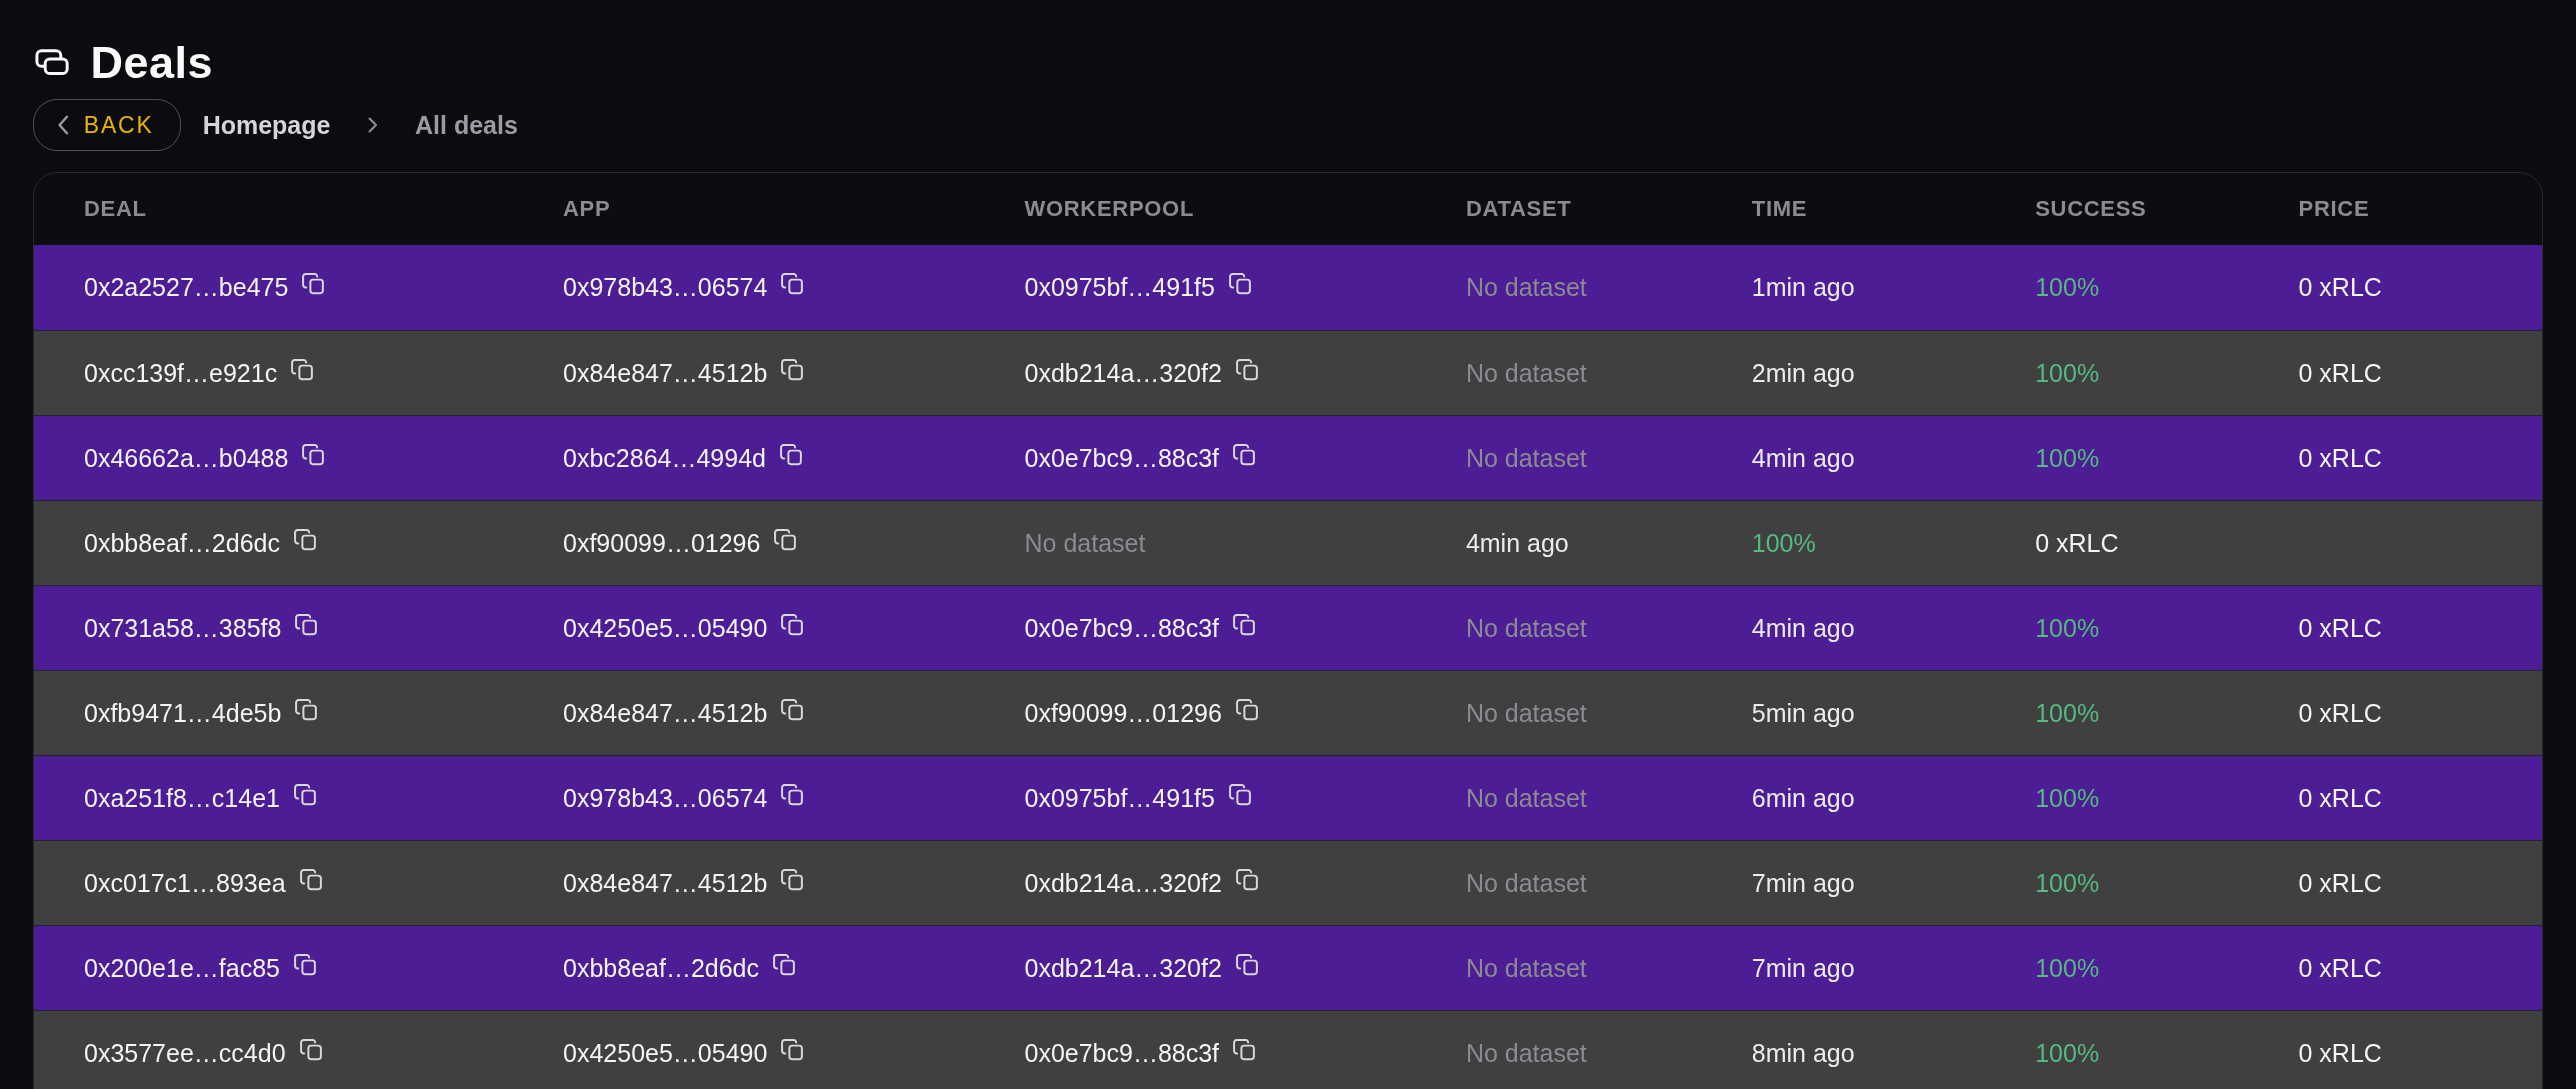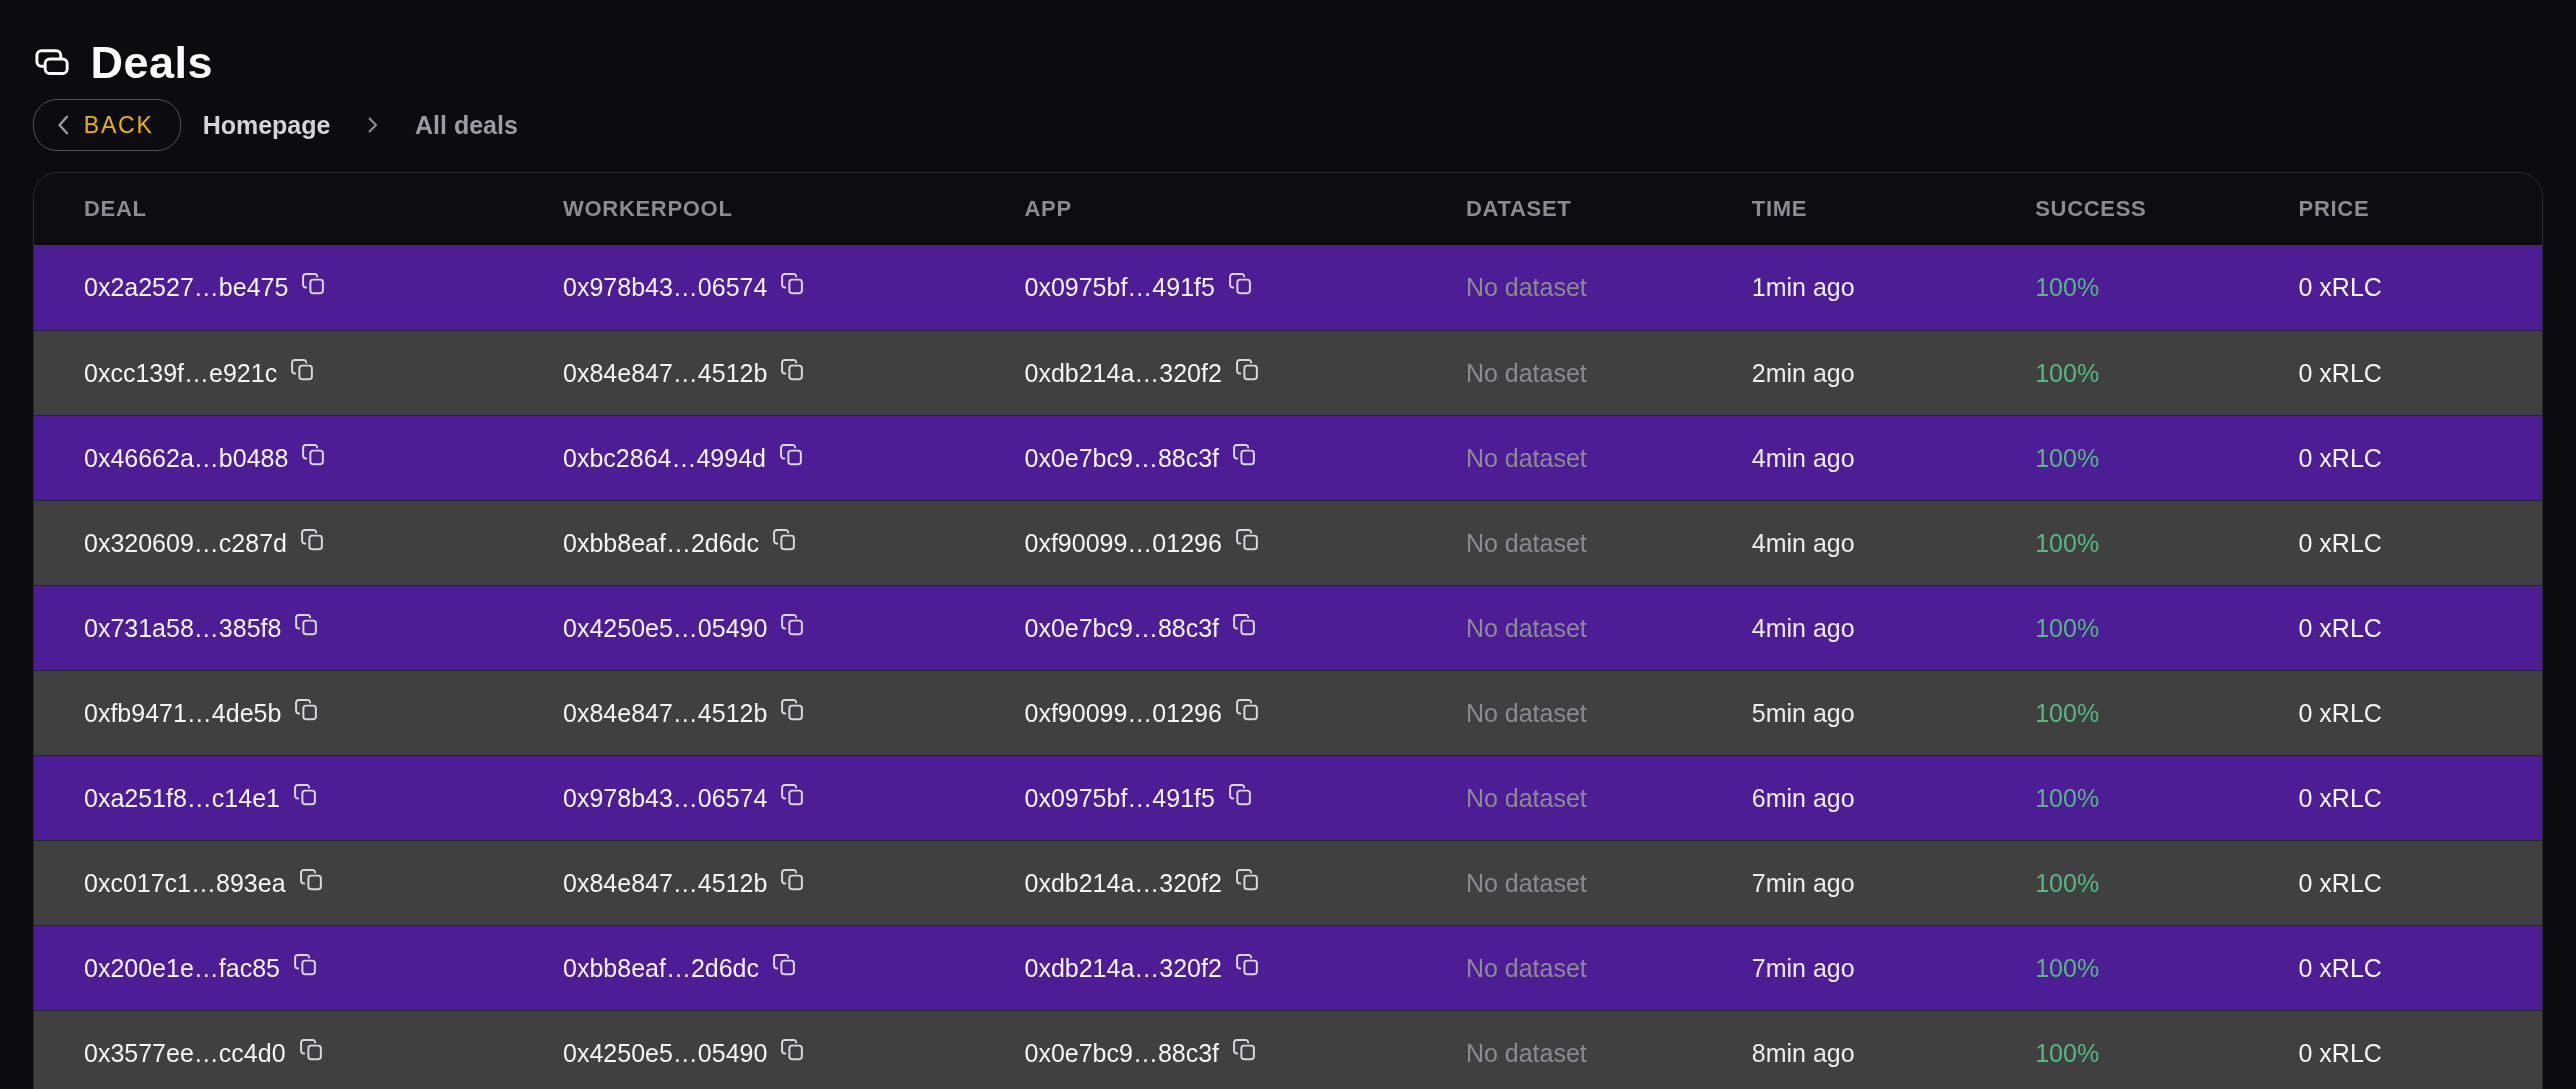--- a/index.html
+++ b/index.html
@@ -97,22 +97,22 @@
           <polyline points="6,5 13,12 6,19" stroke="#8b8b93" stroke-width="2.4" stroke-linecap="round" stroke-linejoin="round"></polyline>
         </svg>
       </span>
       <span class="crumb-current">All deals</span>
     </nav>
   </div>
 
   <div class="table-card">
     <div class="grid-row header-row">
       <div class="header-cell">DEAL</div>
+      <div class="header-cell">APP</div>
       <div class="header-cell">WORKERPOOL</div>
-      <div class="header-cell">APP</div>
       <div class="header-cell">DATASET</div>
       <div class="header-cell">TIME</div>
       <div class="header-cell">SUCCESS</div>
       <div class="header-cell">PRICE</div>
     </div>
     <div id="table-body">
   <div class="grid-row data-row row-light">
     <div class="cell">
       <span class="hash">0x2a2527…be475</span>
       <button class="copy-btn">
@@ -233,29 +233,20 @@
     <div class="cell success-cell">
       <span>100%</span>
     </div>
     <div class="cell price-cell">
       <span>0 xRLC</span>
     </div>
   </div>
 
   <div class="grid-row data-row row-dark">
     <div class="cell">
-      <span class="hash">0x320609…c287d</span>
-      <button class="copy-btn">
-        <svg width="25" height="25" viewBox="0 0 24 24" fill="none" stroke="#d8d8dd" stroke-width="1.9" stroke-linecap="round" stroke-linejoin="round">
-          <rect x="9" y="8" width="12" height="13" rx="2.5"></rect>
-          <path d="M5 15.5H4.5A2.5 2.5 0 0 1 2 13V5a2.5 2.5 0 0 1 2.5-2.5H13A2.5 2.5 0 0 1 15.5 5"></path>
-        </svg>
-      </button>
-    </div>
-    <div class="cell">
       <span class="hash">0xbb8eaf…2d6dc</span>
       <button class="copy-btn">
         <svg width="25" height="25" viewBox="0 0 24 24" fill="none" stroke="#d8d8dd" stroke-width="1.9" stroke-linecap="round" stroke-linejoin="round">
           <rect x="9" y="8" width="12" height="13" rx="2.5"></rect>
           <path d="M5 15.5H4.5A2.5 2.5 0 0 1 2 13V5a2.5 2.5 0 0 1 2.5-2.5H13A2.5 2.5 0 0 1 15.5 5"></path>
         </svg>
       </button>
     </div>
     <div class="cell">
       <span class="hash">0xf90099…01296</span>

